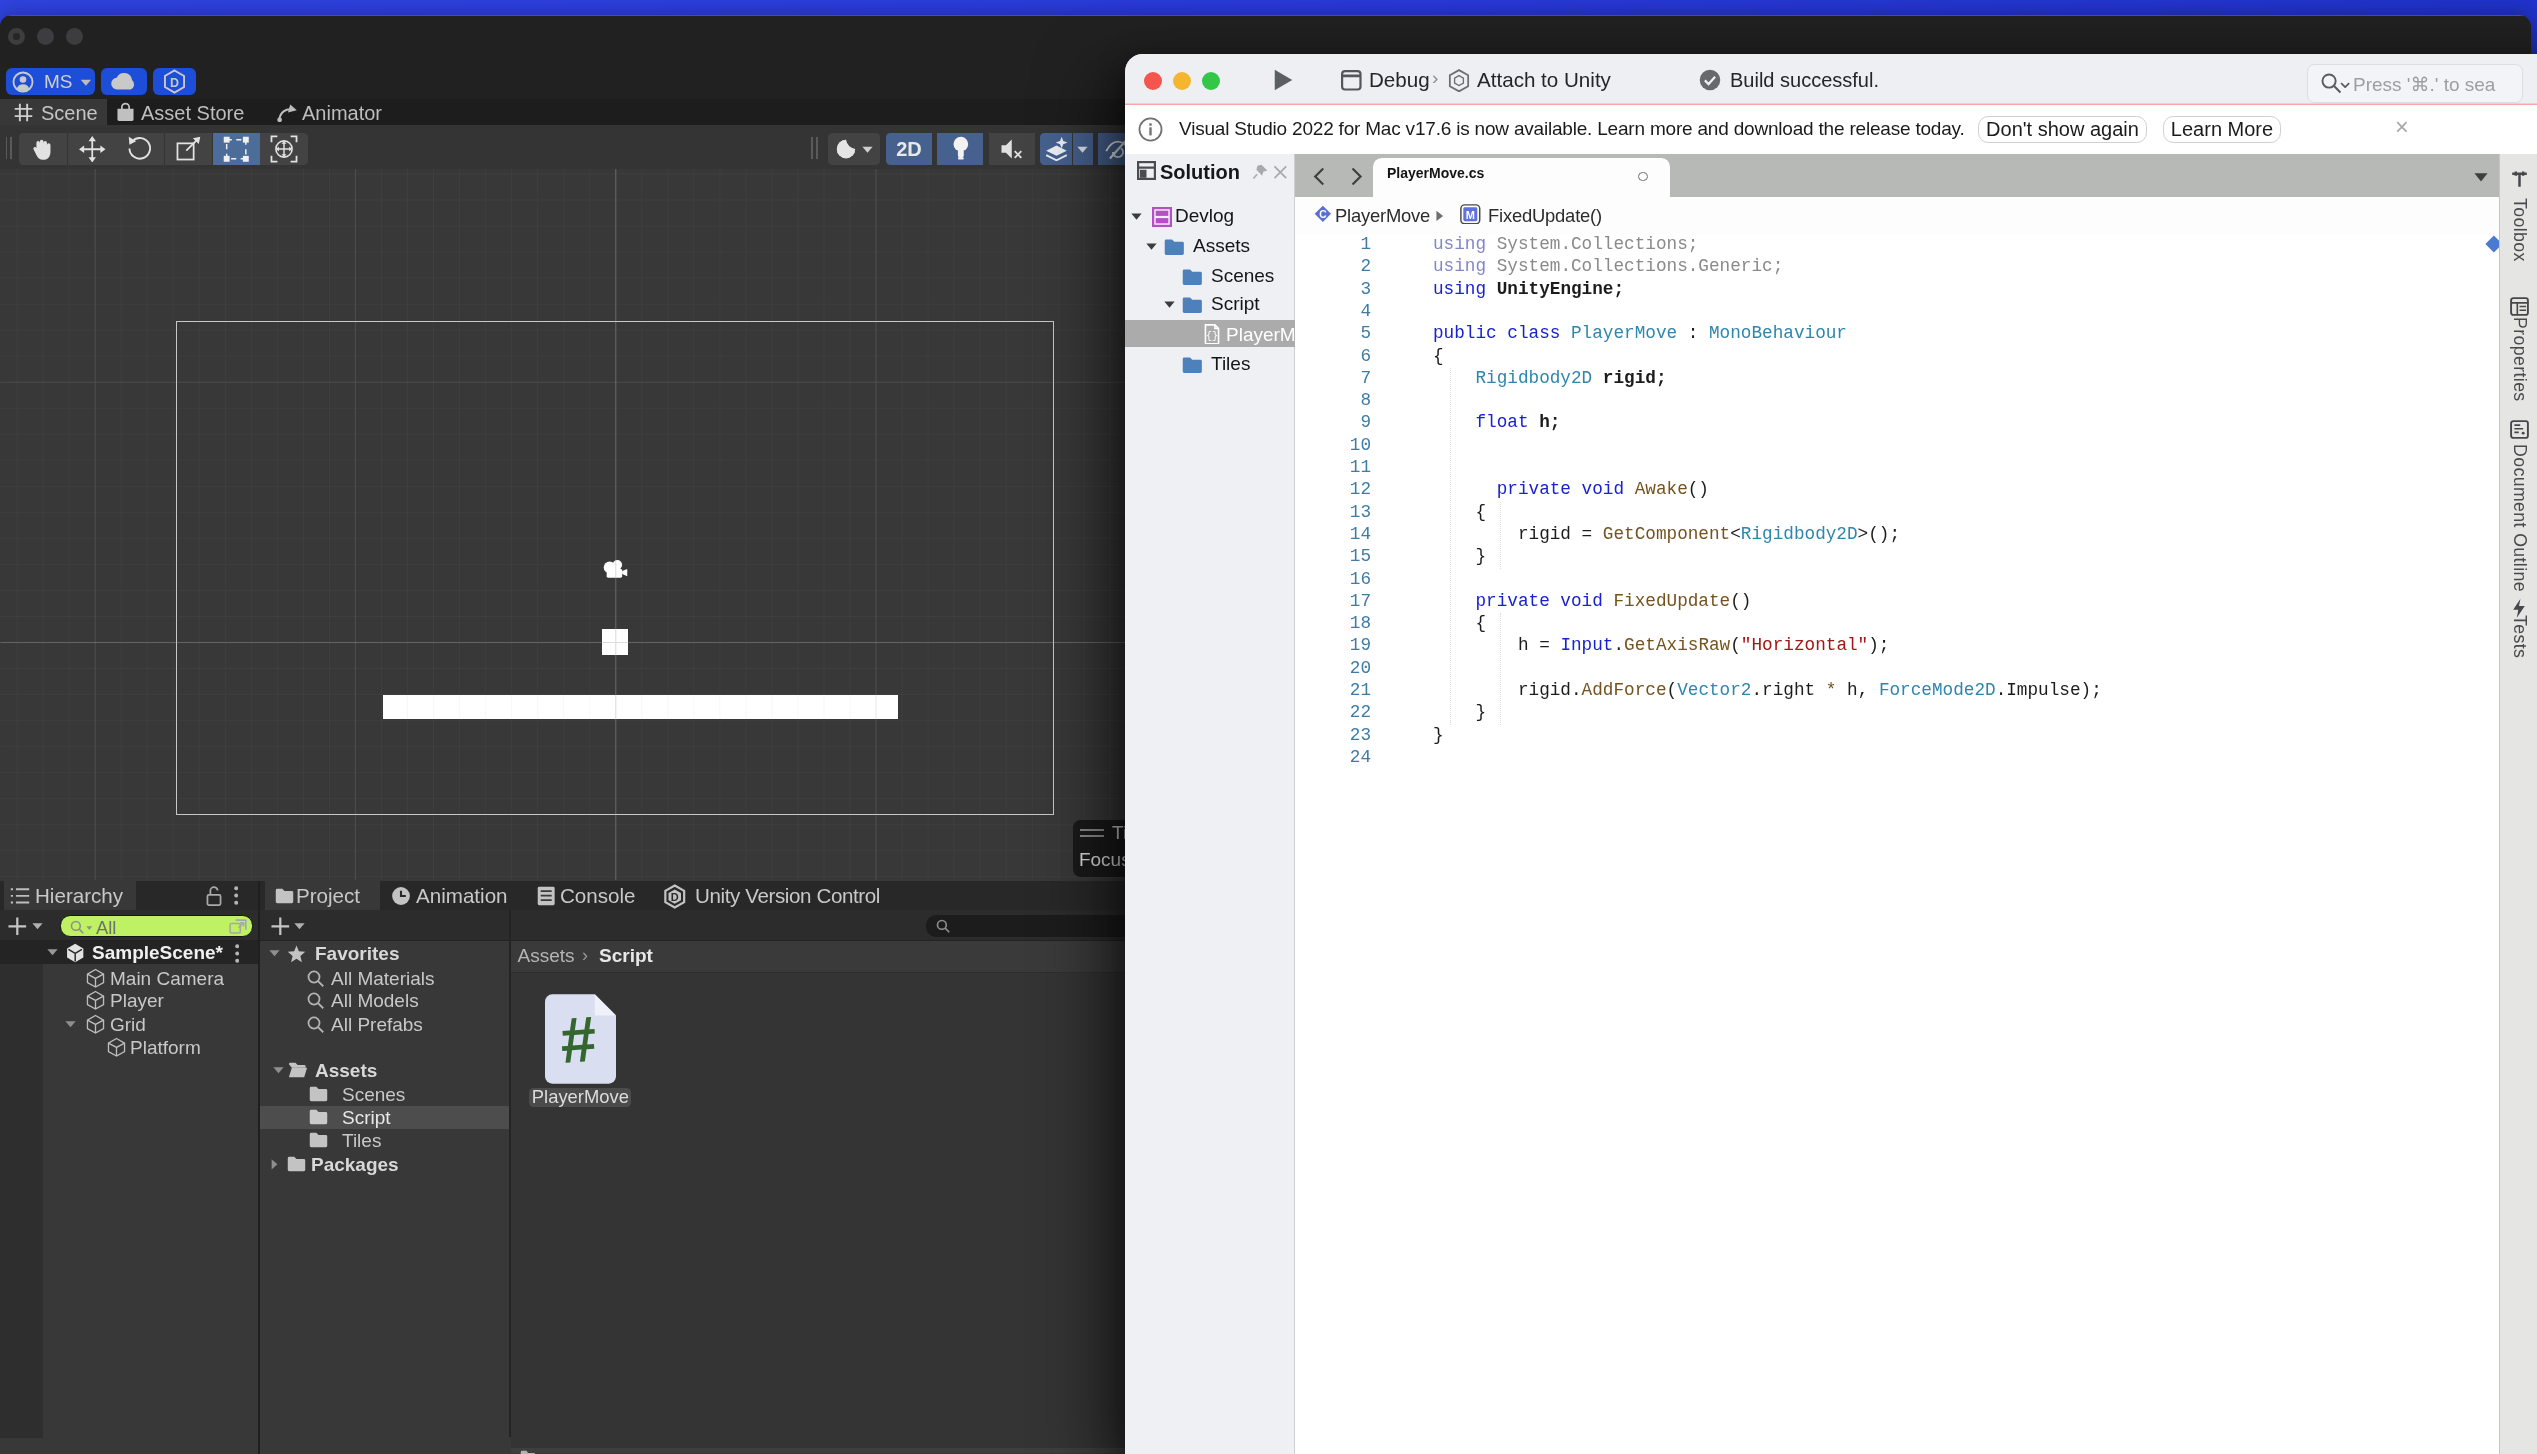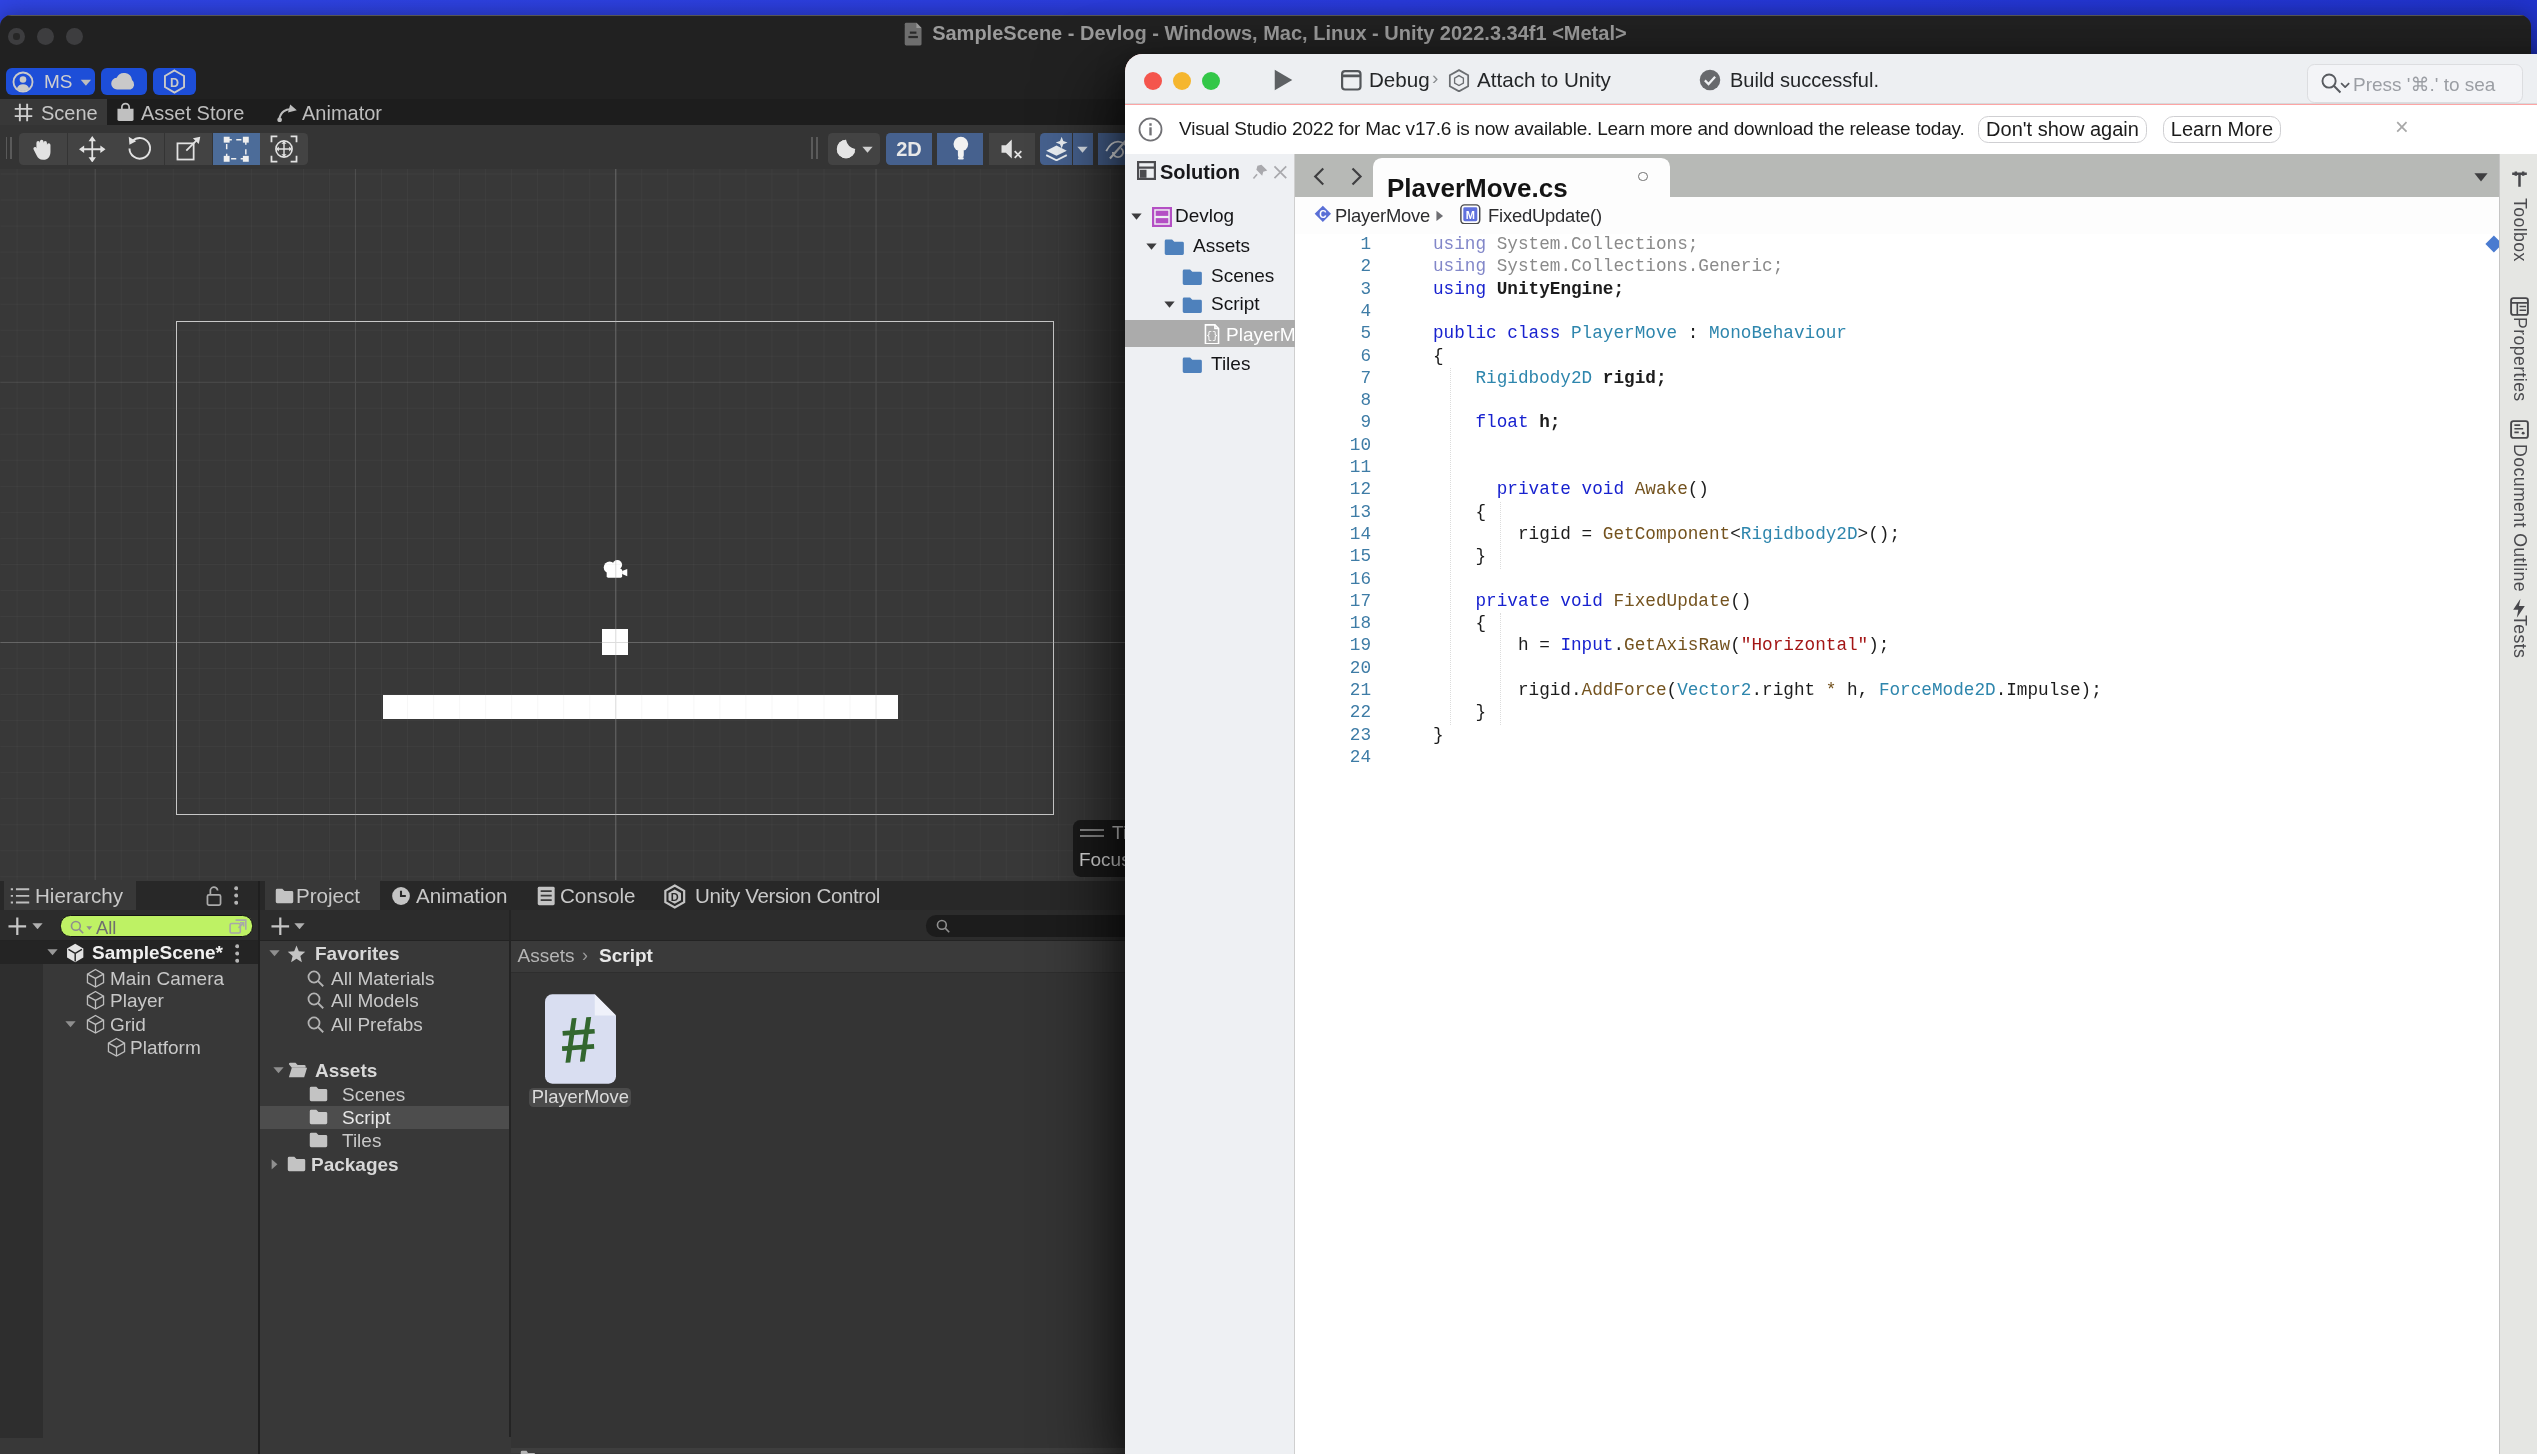--- a/index.html
+++ b/index.html
@@ -51,26 +51,20 @@
 .b{color:#1c1c1c;}  
 </style></head>
 <body>
 <div id="unity">
   <div id="utitle">
     <div class="tl" style="left:8px;top:11.8px;">
         <div style="position:absolute;left:5.1px;top:5.1px;width:6.6px;height:6.6px;border-radius:50%;background:#262626;"></div>
       </div>
     <div class="tl" style="left:37px;top:11.8px;"></div>
     <div class="tl" style="left:66px;top:11.8px;"></div>
-    <div id="utitletext"><svg width="19" height="23.5" viewBox="0 0 26 32" style="vertical-align:-5.1px;margin-right:8.8px;">
-          <path d="M3 1h14l7 7v22a2 2 0 0 1-2 2H3a2 2 0 0 1-2-2V3a2 2 0 0 1 2-2z" fill="#6e6e6e"></path>
-          <path d="M17 1l7 7h-7z" fill="#9a9a9a"></path>
-          <rect x="8" y="13" width="9" height="3" fill="#2a2a2a"></rect>
-          <rect x="6" y="19" width="13" height="3" fill="#2a2a2a"></rect>
-        </svg>SampleScene - Devlog - Windows, Mac, Linux - Unity 2022.3.34f1 &lt;Metal&gt;</div>
     <div class="ubtn" style="left:5.9px;width:89px;color:#cfcfcf;font-size:19px;">
       <svg width="22" height="22" viewBox="0 0 30 30" style="position:absolute;left:6.6px;top:2.2px;">
           <circle cx="15" cy="15" r="13" fill="none" stroke="#cacaca" stroke-width="2.5"></circle>
           <circle cx="15" cy="11.5" r="4.5" fill="#cacaca"></circle>
           <path d="M6.5 24a9 9 0 0 1 17 0 13 13 0 0 1-17 0z" fill="#cacaca"></path>
         </svg>
       <span style="position:absolute;left:38px;top:2.2px;">MS</span>
       <svg width="11.8" height="7.4" viewBox="0 0 16 10" style="position:absolute;left:74px;top:10.3px;">
           <path d="M1 1h14L8 9z" fill="#bdbdbd"></path>
         </svg>
@@ -483,21 +477,21 @@
   </div>
   <div id="vsmain">
     <div id="tabstrip">
       <svg width="11.8" height="19" viewBox="0 0 16 26" style="position:absolute;left:17.7px;top:12.5px;">
           <path d="M14 2L3 13l11 11" fill="none" stroke="#3f3f41" stroke-width="3"></path>
         </svg>
       <svg width="11.8" height="19" viewBox="0 0 16 26" style="position:absolute;left:56px;top:12.5px;">
           <path d="M2 2l11 11L2 24" fill="none" stroke="#3f3f41" stroke-width="3"></path>
         </svg>
       <div style="position:absolute;left:78px;top:3.7px;width:297px;height:39px;background:#fdfdfd;border-radius:8.8px 8.8px 0 0;">
-        <span style="position:absolute;left:14px;top:7.4px;font-size:26px;font-weight:700;color:#141414;margin-top:8px;">PlayerMove.cs</span>
+        <span style="position:absolute;left:14px;top:7.4px;font-size:14px;font-weight:700;color:#141414;">PlayerMove.cs</span>
         <div style="position:absolute;left:265px;top:14px;width:9.6px;height:9.6px;border:1.8px solid #707070;border-radius:50%;"></div>
       </div>
       <svg width="14px" height="8.8" viewBox="0 0 19 12" style="position:absolute;left:1179px;top:19px;">
           <path d="M0.5 0.5h18L9.5 11.5z" fill="#3e3e40"></path>
         </svg>
     </div>
     <div id="breadcrumb">
       <svg width="17.7" height="17.7" viewBox="0 0 26 26" style="position:absolute;left:19px;top:8px;">
           <path d="M13 1l12 12-12 12L1 13z" fill="#5a6fd6"></path>
           <text x="13" y="19" text-anchor="middle" font-size="15" font-weight="bold" fill="#fff" font-family="Liberation Sans">C</text>

